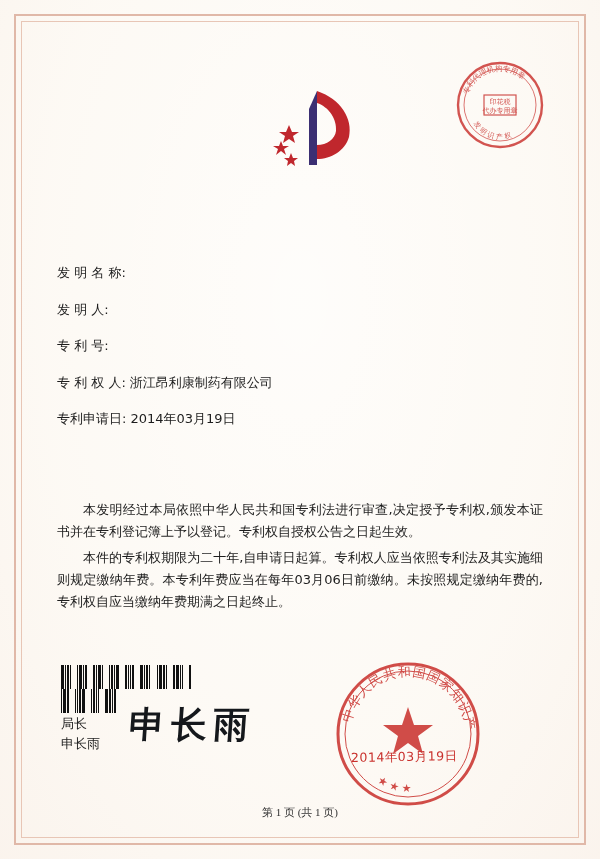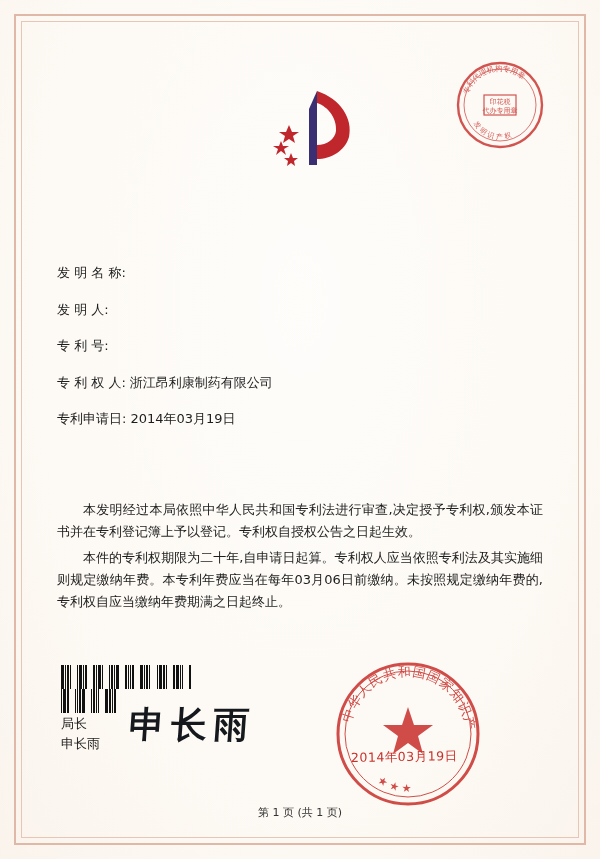--- a/index.html
+++ b/index.html
@@ -185,20 +185,21 @@
   }
 
   
   .footer {
     position: absolute;
     left: 0; right: 0;
     bottom: 18px;
     text-align: center;
     font-size: 11px;
     color: #333;
+    font-family: Liberation Serif, serif;
   }
 </style>
 </head>
 <body>
 
 <div class="page">
 
   <div class="paper-tint"></div>
   <div class="border-outer"></div>
   <div class="border-inner"></div>

